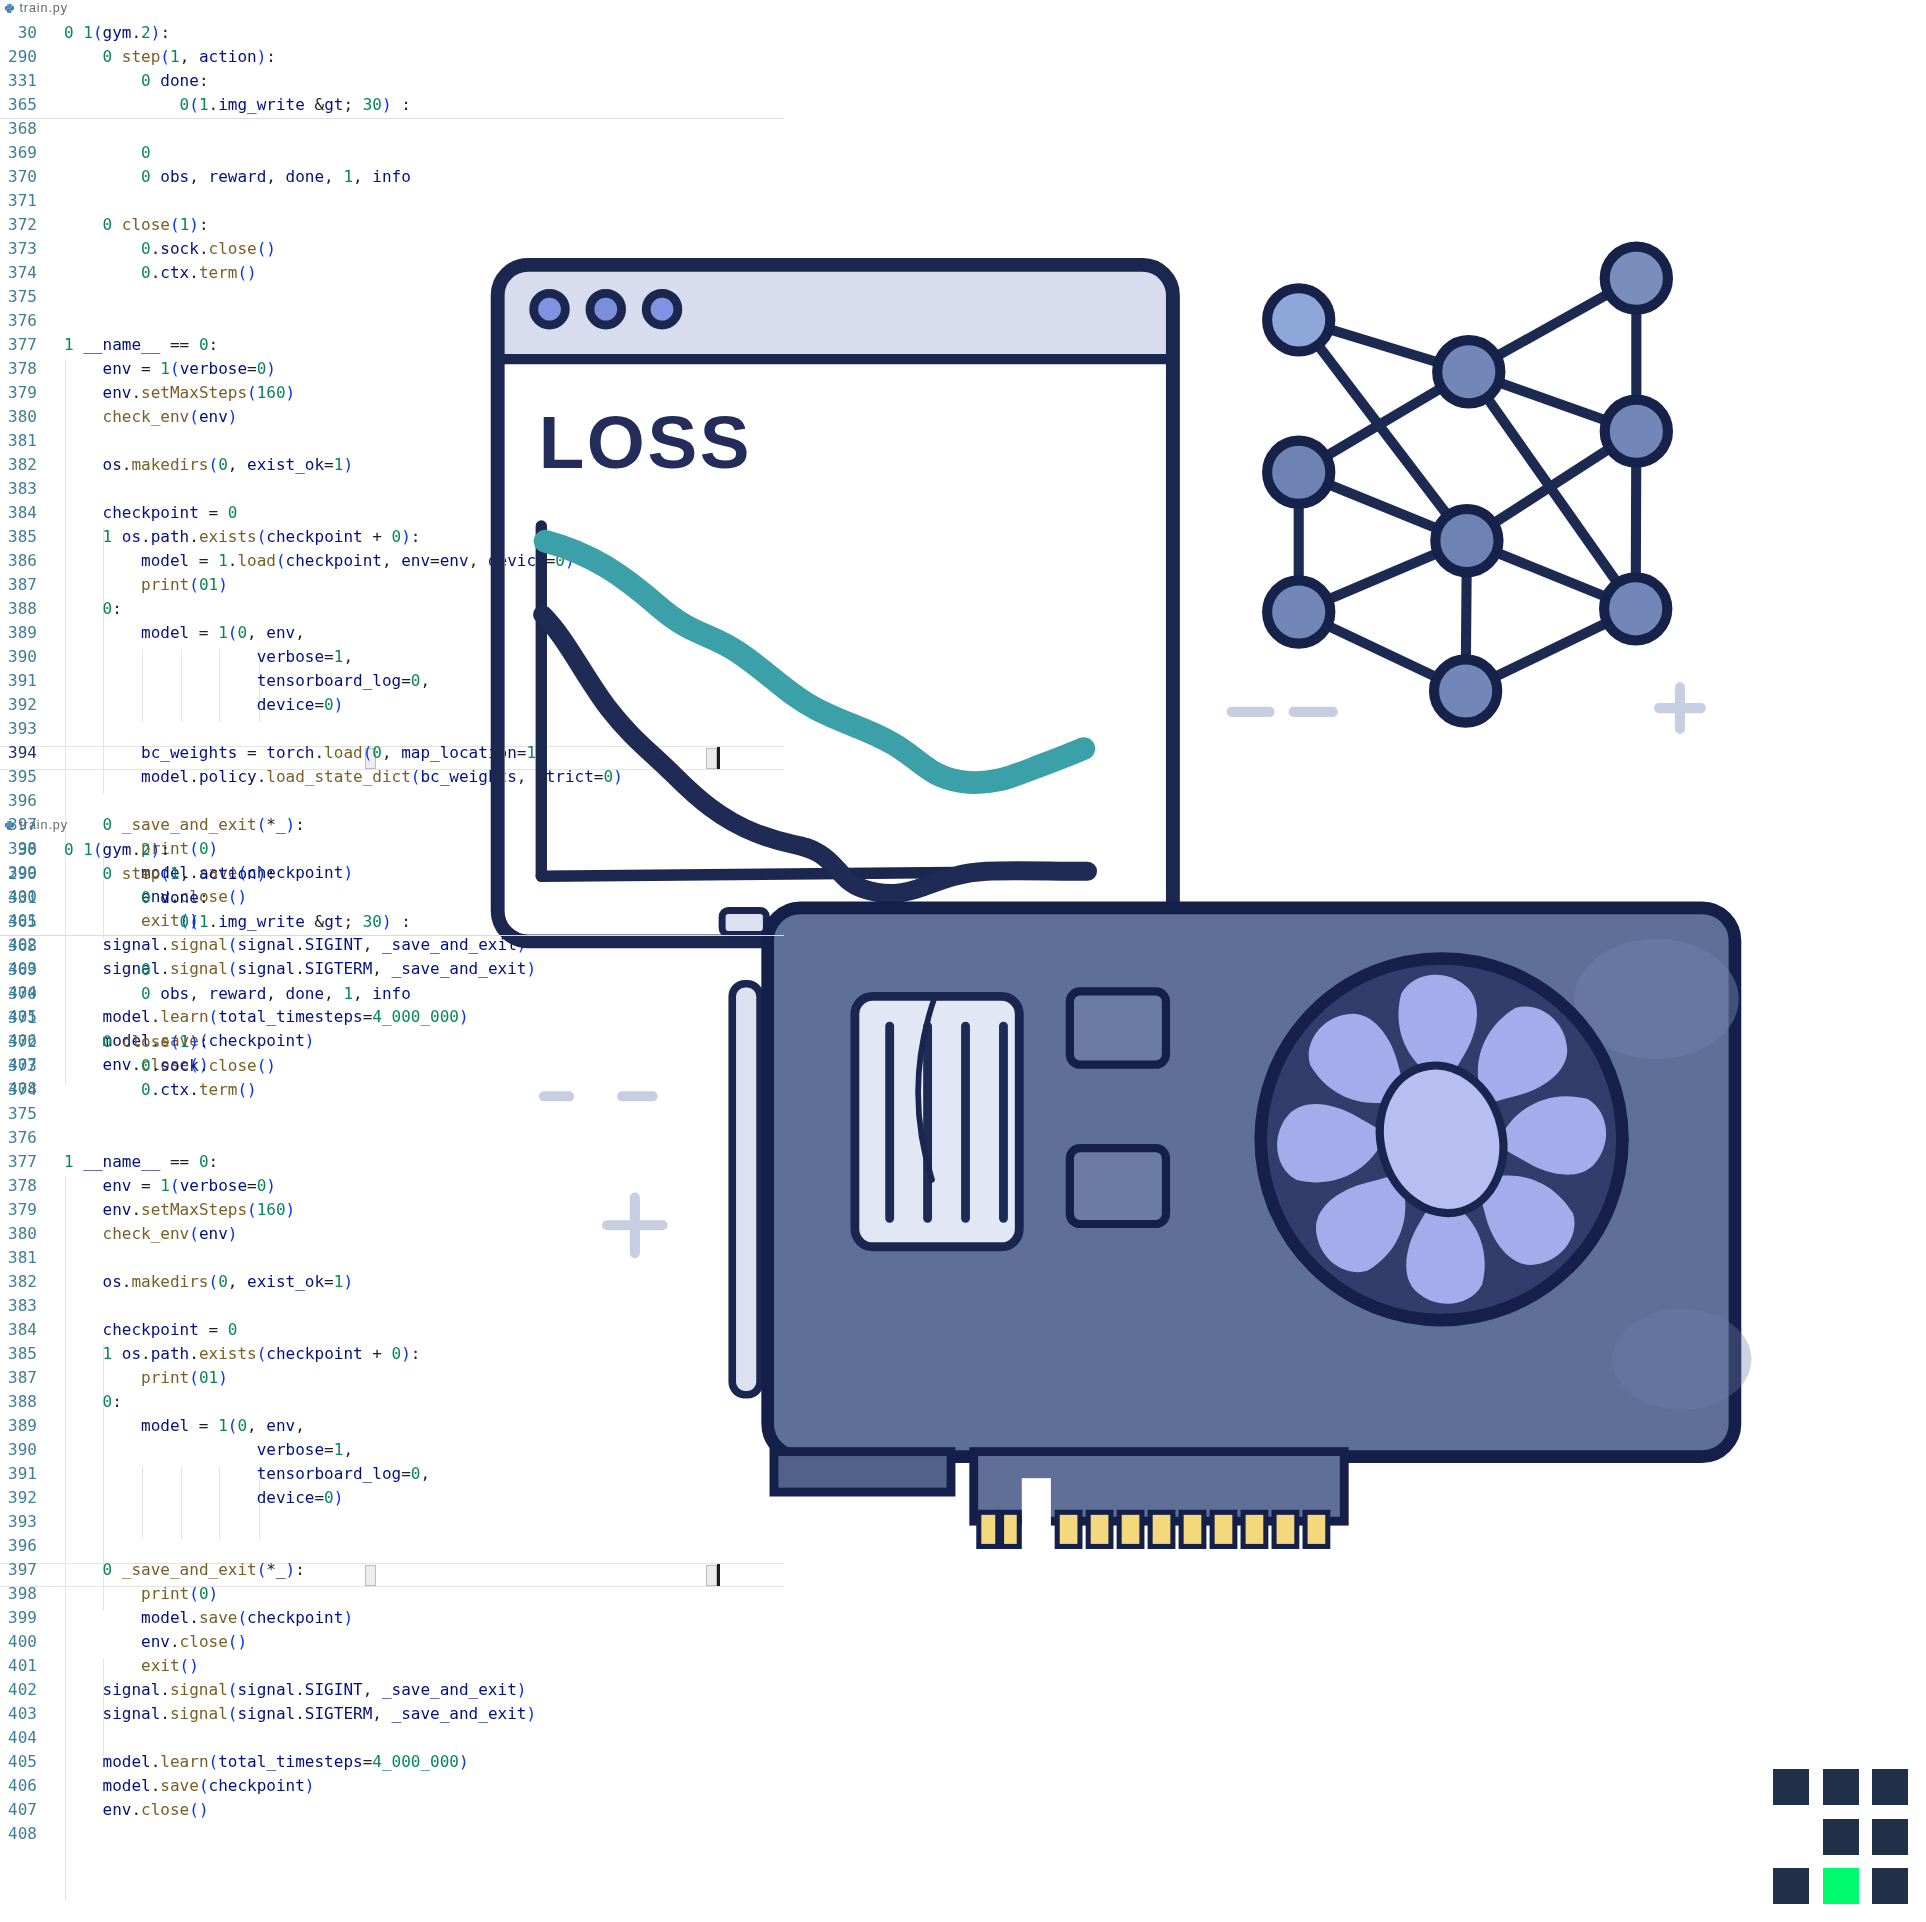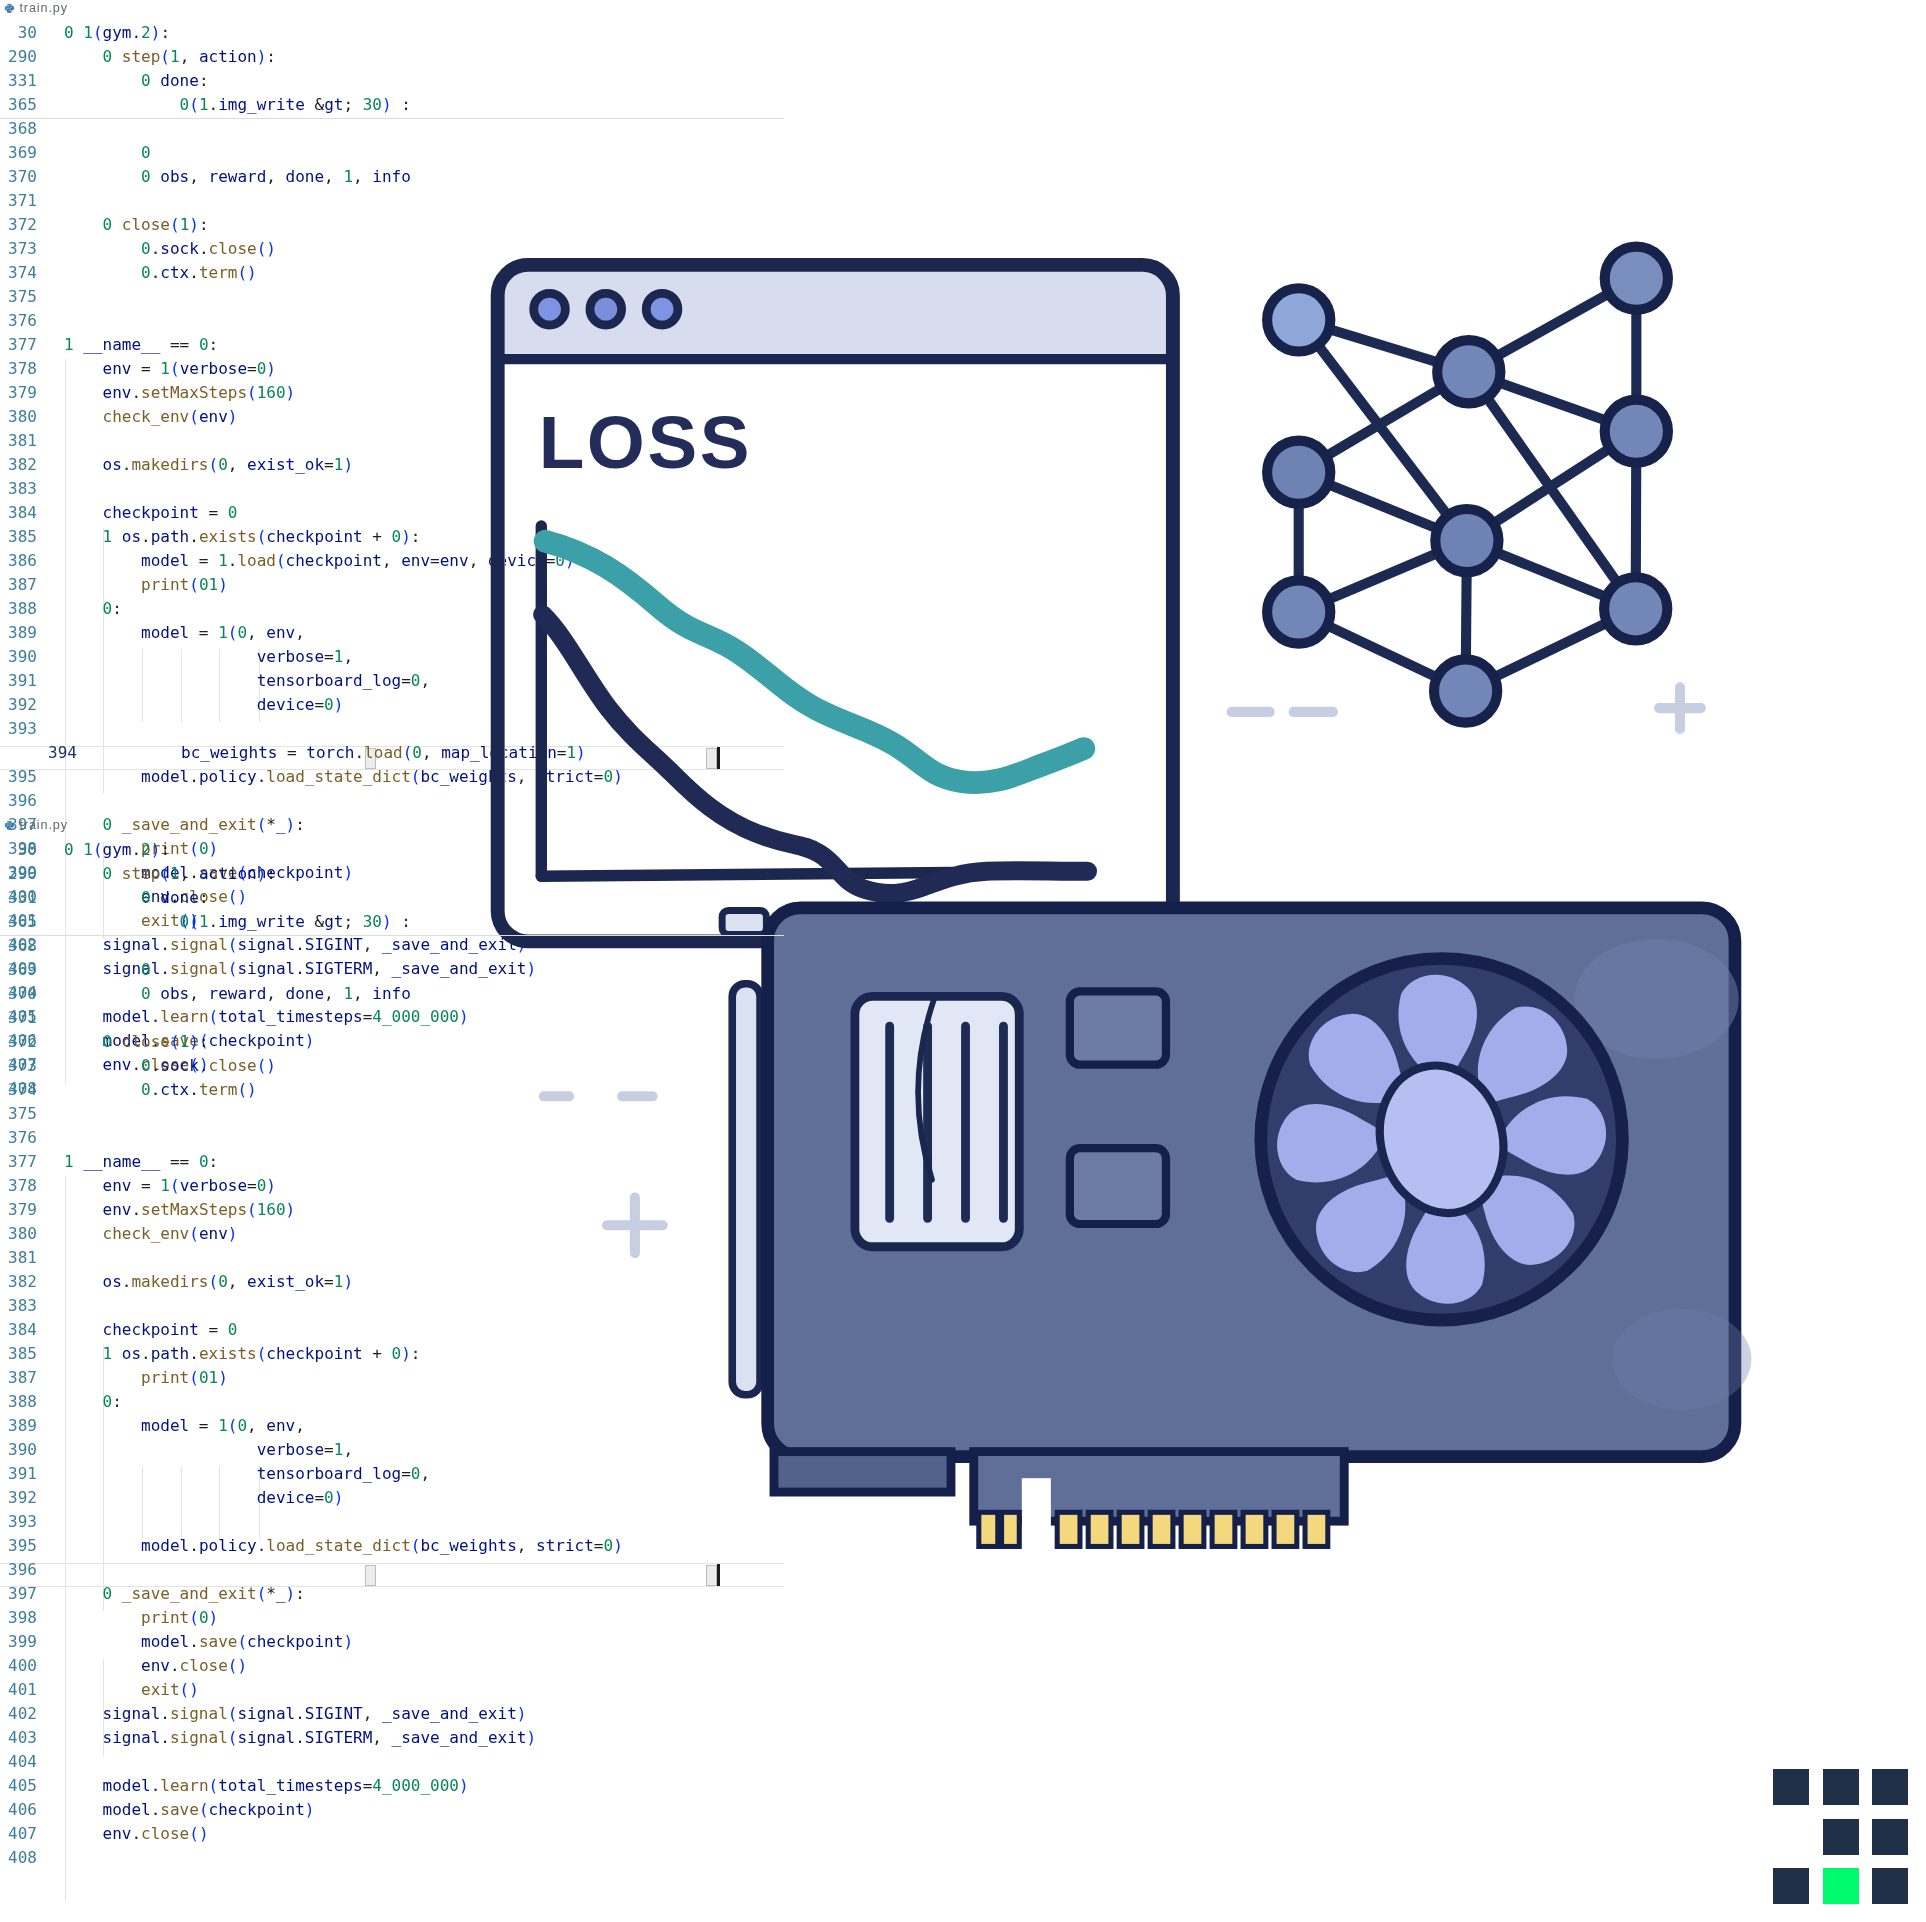--- a/index.html
+++ b/index.html
@@ -5,21 +5,21 @@
   html,body{margin:0;padding:0;background:#fff;}
   #canvas{position:relative;width:1926px;height:1922px;background:#ffffff;overflow:hidden;
           font-family:"DejaVu Sans Mono",monospace;}
   
   .code-layer{position:absolute;left:0;width:1926px;}
   #L1{top:21px;}
   #L1b{top:21px;clip-path:inset(353px 760px 173px 505px);}
   #L2{top:838px;}
   .row{position:relative;height:24px;line-height:24px;font-size:16px;white-space:pre;}
   .ln{display:inline-block;width:37px;text-align:right;color:#3D7E98;}
-  .ln.cur{color:#17346B;padding-left:40px;}
+  .ln.cur{color:#17346B;}
   .tx{margin-left:27px;color:#1F1F1F;}
   .tx i{font-style:normal;} i.n{color:#098658;} i.f{color:#795E26;} i.v{color:#001080;} i.b{color:#0431FA;}
   .deco{position:absolute;left:0;top:0;}
   .hair{position:absolute;height:1.3px;background:#E4E4E4;}
   .guide{position:absolute;width:1.3px;background:#E4E4E4;}
   .stick{position:absolute;height:1.3px;background:#DCDCDC;}
   .brk{position:absolute;width:10.7px;height:21px;background:#EDEDED;border:1.3px solid #BDBDBD;box-sizing:border-box;}
   .caret{position:absolute;width:2.5px;height:21.5px;background:#1B1B1B;}
   
   .tab{position:absolute;left:4.4px;display:flex;align-items:center;gap:4.4px;
@@ -342,21 +342,20 @@
       <div class="row"><span class="ln">383</span><span class="tx"></span></div>
       <div class="row"><span class="ln">384</span><span class="tx">    <i class="v">checkpoint</i> = <i class="n">0</i></span></div>
       <div class="row"><span class="ln">385</span><span class="tx">    <i class="n">1</i> <i class="v">os</i>.<i class="v">path</i>.<i class="f">exists</i><i class="b">(</i><i class="v">checkpoint</i> + <i class="n">0</i><i class="b">)</i>:</span></div>
       <div class="row"><span class="ln">387</span><span class="tx">        <i class="f">print</i><i class="b">(</i><i class="n">0</i><i class="n">1</i><i class="b">)</i></span></div>
       <div class="row"><span class="ln">388</span><span class="tx">    <i class="n">0</i>:</span></div>
       <div class="row"><span class="ln">389</span><span class="tx">        <i class="v">model</i> = <i class="n">1</i><i class="b">(</i><i class="n">0</i>, <i class="v">env</i>,</span></div>
       <div class="row"><span class="ln">390</span><span class="tx">                    <i class="v">verbose</i>=<i class="n">1</i>,</span></div>
       <div class="row"><span class="ln">391</span><span class="tx">                    <i class="v">tensorboard_log</i>=<i class="n">0</i>,</span></div>
       <div class="row"><span class="ln">392</span><span class="tx">                    <i class="v">device</i>=<i class="n">0</i><i class="b">)</i></span></div>
       <div class="row"><span class="ln">393</span><span class="tx"></span></div>
-      <div class="row"><span class="ln">395</span><span class="tx">        <i class="v">model</i>.<i class="v">policy</i>.<i class="f">load_state_dict</i><i class="b">(</i><i class="v">bc_weights</i>, <i class="v">strict</i>=<i class="n">0</i><i class="b">)</i></span></div>
       <div class="row"><span class="ln">396</span><span class="tx"></span></div>
       <div class="row"><span class="ln">397</span><span class="tx">    <i class="n">0</i> <i class="f">_save_and_exit</i><i class="b">(</i>*<i class="v">_</i><i class="b">)</i>:</span></div>
       <div class="row"><span class="ln">398</span><span class="tx">        <i class="f">print</i><i class="b">(</i><i class="n">0</i><i class="b">)</i></span></div>
       <div class="row"><span class="ln">399</span><span class="tx">        <i class="v">model</i>.<i class="f">save</i><i class="b">(</i><i class="v">checkpoint</i><i class="b">)</i></span></div>
       <div class="row"><span class="ln">400</span><span class="tx">        <i class="v">env</i>.<i class="f">close</i><i class="b">(</i><i class="b">)</i></span></div>
       <div class="row"><span class="ln">401</span><span class="tx">        <i class="f">exit</i><i class="b">(</i><i class="b">)</i></span></div>
       <div class="row"><span class="ln">402</span><span class="tx">    <i class="v">signal</i>.<i class="f">signal</i><i class="b">(</i><i class="v">signal</i>.<i class="v">SIGINT</i>, <i class="v">_save_and_exit</i><i class="b">)</i></span></div>
       <div class="row"><span class="ln">403</span><span class="tx">    <i class="v">signal</i>.<i class="f">signal</i><i class="b">(</i><i class="v">signal</i>.<i class="v">SIGTERM</i>, <i class="v">_save_and_exit</i><i class="b">)</i></span></div>
       <div class="row"><span class="ln">404</span><span class="tx"></span></div>
       <div class="row"><span class="ln">405</span><span class="tx">    <i class="v">model</i>.<i class="f">learn</i><i class="b">(</i><i class="v">total_timesteps</i>=<i class="n">4_000_000</i><i class="b">)</i></span></div>

